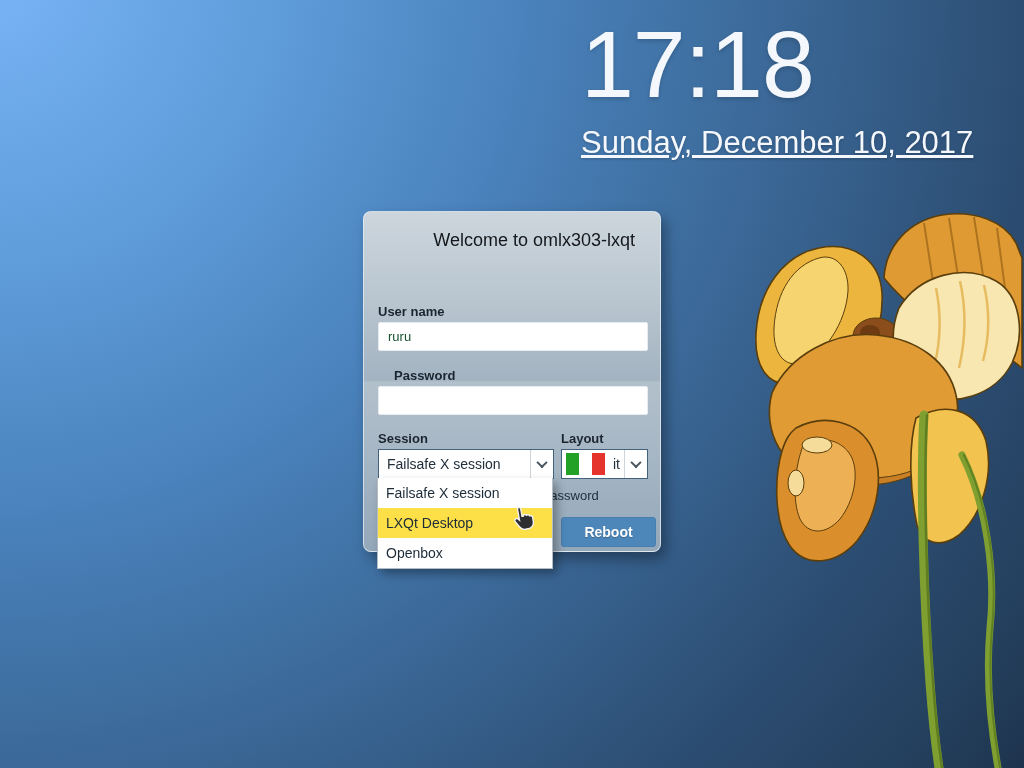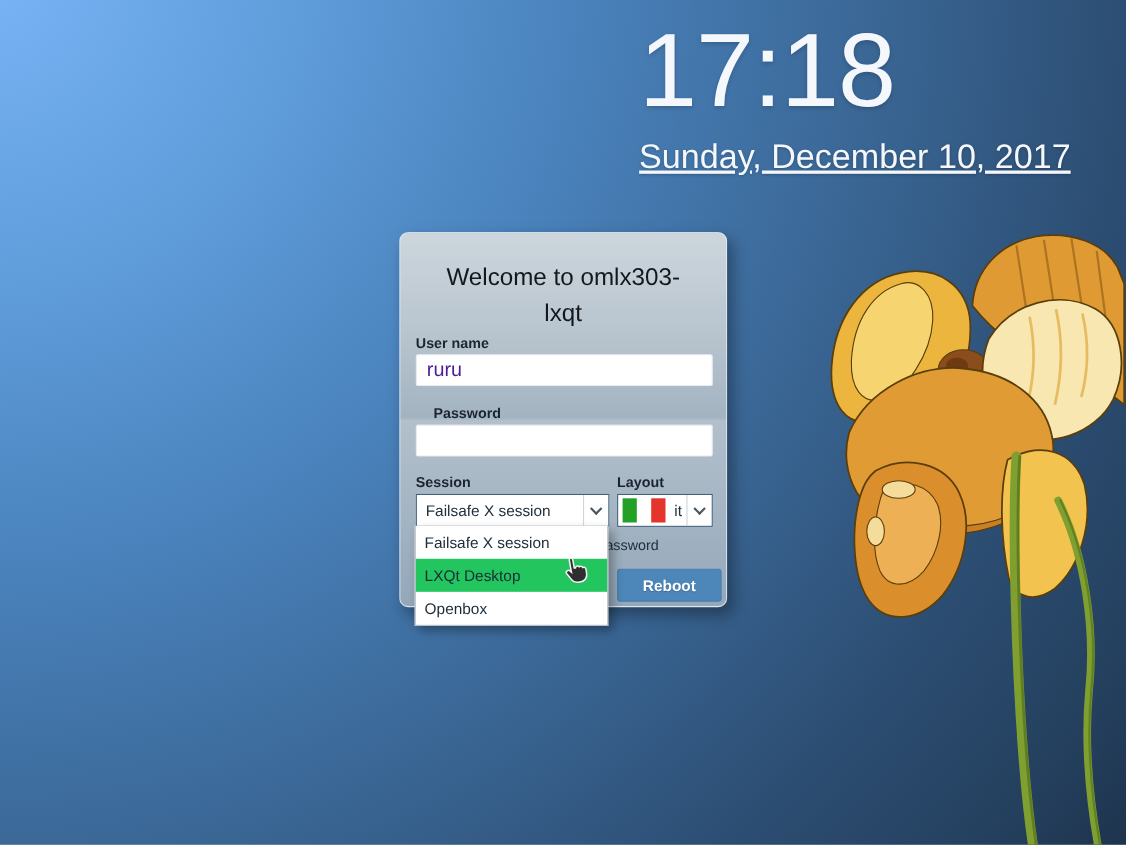--- a/index.html
+++ b/index.html
@@ -22,34 +22,34 @@
 
   
   .login-dialog {
     position:absolute; left:363px; top:211px; width:298px; height:341px; z-index:10;
     border-radius:8px;
     border:1px solid rgba(230,238,244,.75);
     background:linear-gradient(180deg,#cdd6dd 0%, #b7c4ce 28%, #a3b3c1 49.6%, #b2c0cb 50.2%, #a6b6c4 72%, #94a8ba 100%);
     box-shadow:5px 7px 14px rgba(0,0,0,.35);
   }
   .dialog-title {
-    margin:23px auto 0; width:246px; text-align:center;
-    font-size:22px; line-height:33px; color:#14181c; font-weight:400;
+    margin:12px auto 0; width:246px; text-align:right;
+    font-size:18px; line-height:33px; color:#14181c; font-weight:400;
     overflow-wrap:break-word;
   }
   .field-label { position:absolute; left:14px; font-size:13px; font-weight:700; color:#1b2530; }
   .lbl-user     { top:92px; }
   .lbl-password { top:156px;padding-left:16px; }
   .lbl-session  { top:219px; }
   .lbl-layout   { top:219px; left:197px; }
 
   .text-input {
     position:absolute; left:14px; width:270px; height:29px;
     background:#fff; border:1px solid #e7ecf0; border-radius:2px;
-    font-family:"Liberation Sans",sans-serif; font-size:18px; color:#4c1d95; padding:0 9px; outline:none;
+    font-family:"Liberation Sans",sans-serif; font-size:13px; color:#14532d; padding:0 9px; outline:none;
   }
   .inp-user { top:110px; }
   .inp-pass { top:174px; }
 
   .select-box {
     position:absolute; top:237px; height:30px; background:#fff;
     border:1px solid #42617c; display:flex; align-items:center; cursor:default;
   }
   .sel-session { left:14px; width:176px; }
   .sel-layout  { left:197px; width:87px;justify-content:center; }
@@ -76,21 +76,21 @@
     text-shadow:0 1px 1px rgba(0,0,0,.25);
   }
 
   
   .session-list {
     position:absolute; left:377px; top:478px; width:176px; z-index:20;
     background:#fff; border:1px solid #b4bcc4; border-top:none;
     box-shadow:4px 5px 9px rgba(0,0,0,.32);
   }
   .session-item { height:30px; display:flex; align-items:center; padding-left:8px; font-size:14px; color:#1c2b38; cursor:pointer; }
-  .session-item.highlighted { background:#22c55e; }
+  .session-item.highlighted { background:#fde047; }
 
   
   .cursor { position:absolute; left:508px; top:503px; z-index:30; transform:rotate(-10deg); }
 </style>
 </head>
 <body>
 
 <svg class="flower" viewBox="0 0 300 585" xmlns="http://www.w3.org/2000/svg">
   <g stroke="#5a3e0c" stroke-width="1.6" stroke-linejoin="round">
 

